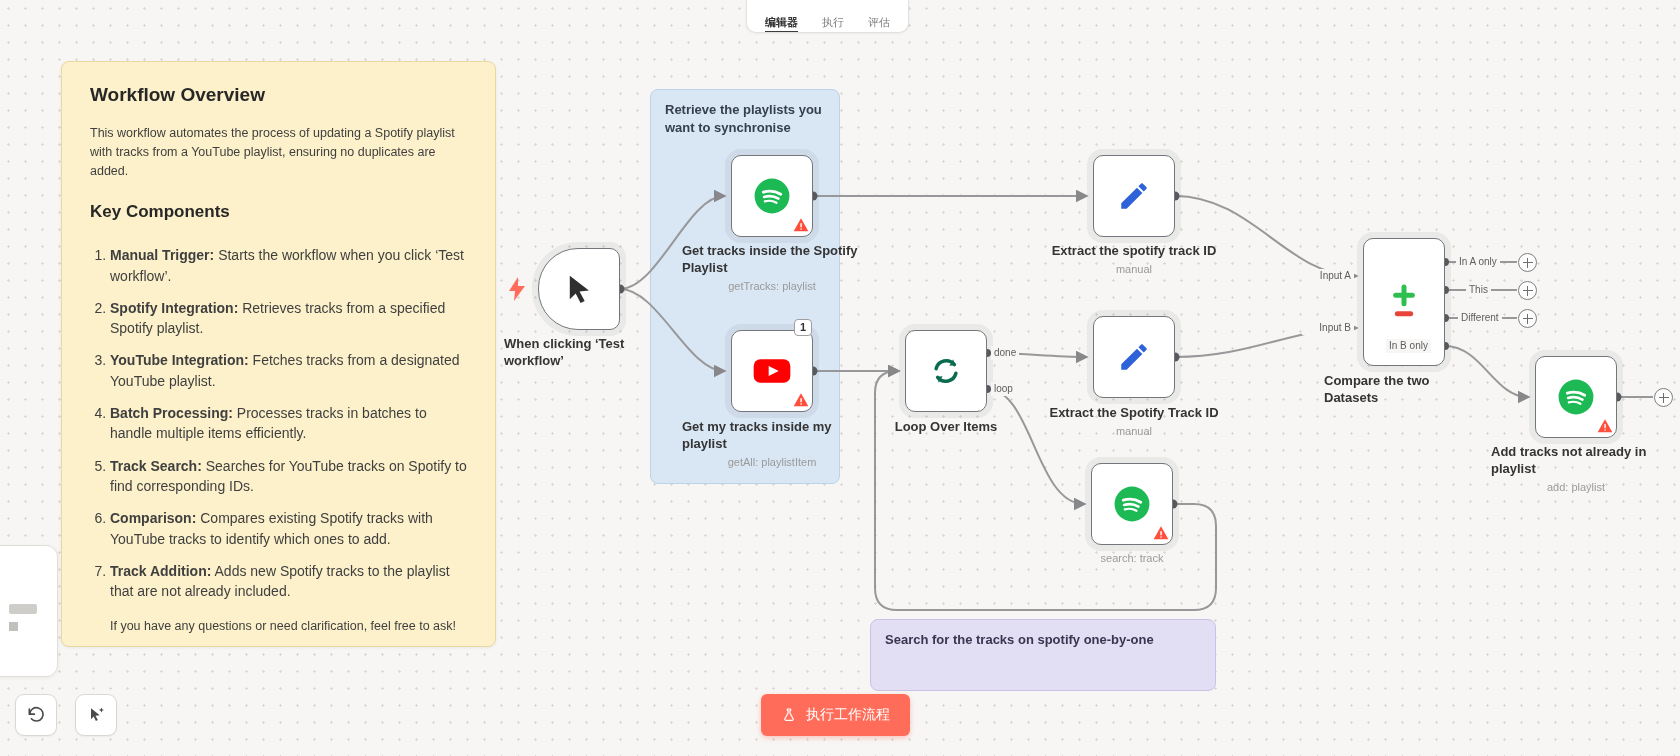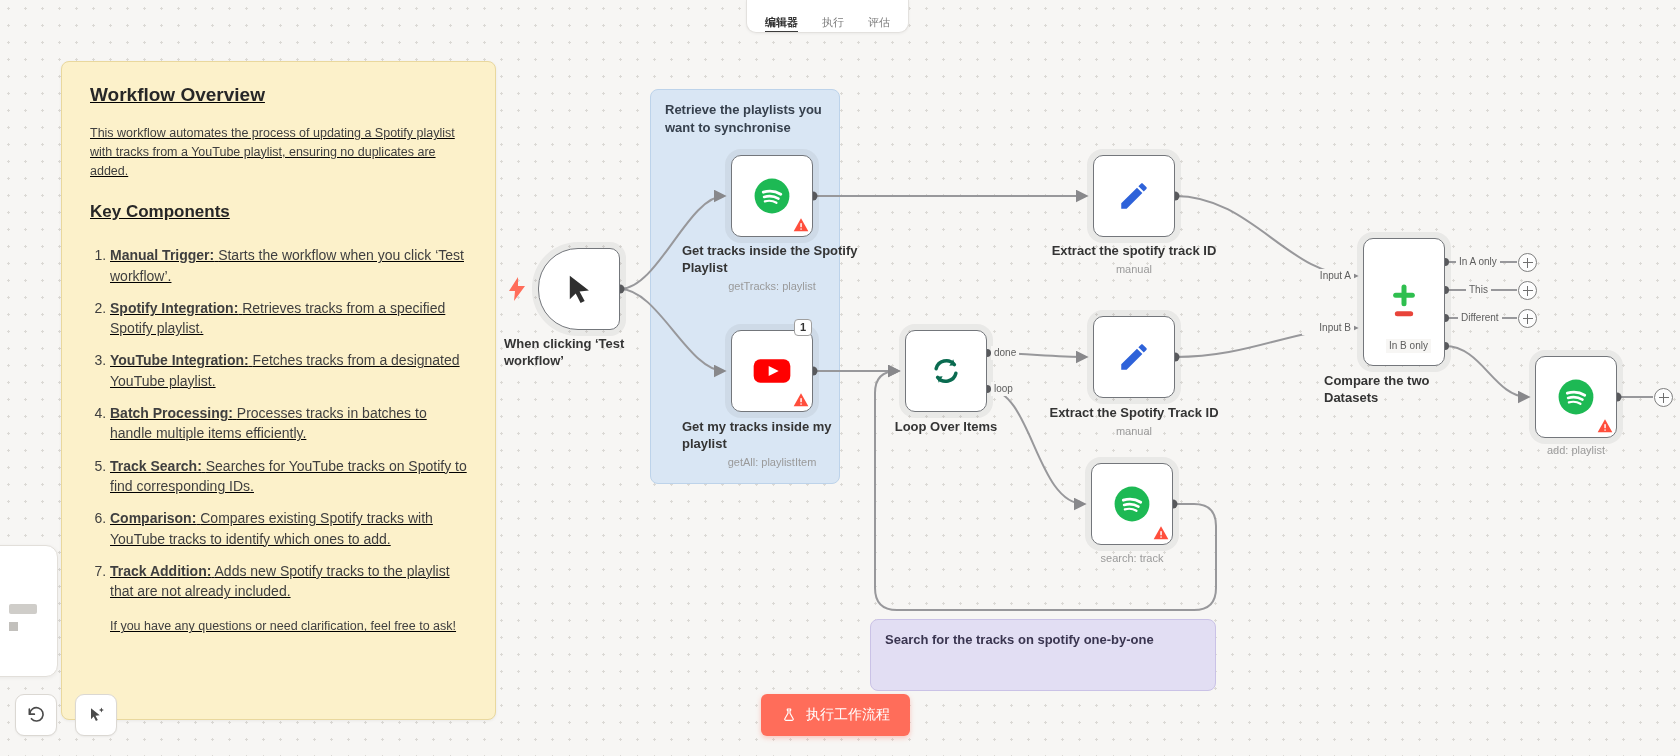--- a/index.html
+++ b/index.html
@@ -107,21 +107,21 @@
     box-shadow:0 1px 4px rgba(0,0,0,.06);
   }
   .side-panel .mini-bar { position:absolute; left:22px; top:58px; width:28px; height:10px; background:#cfcdc9; border-radius:2px; }
   .side-panel .mini-sq  { position:absolute; left:22px; top:76px; width:9px; height:9px; background:#c2c0bc; }
 </style>
 </head>
 <body>
 
 <div class="canvas">
 
-  <div class="sticky yellow" style="left:61px; top:61px; width:435px; height:659px;text-decoration:underline;">
+  <div class="sticky yellow" style="left:61px; top:61px; width:435px; height:586px;">
     <div class="note-inner">
       <div class="note-title">Workflow Overview</div>
       <div class="note-intro">This workflow automates the process of updating a Spotify playlist with tracks from a YouTube playlist, ensuring no duplicates are added.</div>
       <div class="note-h2">Key Components</div>
       <ol class="note-list">
         <li><span class="kc-label">Manual Trigger:</span> <span>Starts the workflow when you click ‘Test workflow’.</span></li>
         <li><span class="kc-label">Spotify Integration:</span> <span>Retrieves tracks from a specified Spotify playlist.</span></li>
         <li><span class="kc-label">YouTube Integration:</span> <span>Fetches tracks from a designated YouTube playlist.</span></li>
         <li><span class="kc-label">Batch Processing:</span> <span>Processes tracks in batches to handle multiple items efficiently.</span></li>
         <li><span class="kc-label">Track Search:</span> <span>Searches for YouTube tracks on Spotify to find corresponding IDs.</span></li>
@@ -305,20 +305,21 @@
       <path d="M7 12.6c3.1-.9 6.5-.5 9.1 1.1" stroke="#fff" stroke-width="1.6" fill="none" stroke-linecap="round"></path>
       <path d="M7.5 15.4c2.5-.7 5.2-.4 7.3.9" stroke="#fff" stroke-width="1.4" fill="none" stroke-linecap="round"></path>
     </svg>
     <svg class="warn" viewBox="0 0 24 24">
       <path d="M12 2 L23 21.5 H1 Z" fill="#ff4e3c"></path>
         <rect x="11" y="9" width="2.2" height="6.5" rx="1" fill="#fff"></rect>
         <rect x="11" y="17" width="2.2" height="2.2" rx="1" fill="#fff"></rect>
     </svg>
   </div>
   <div class="caption" style="left:1491px; top:444px; width:170px;">
+    <div class="t">Add tracks not already in playlist</div>
     <div class="s">add: playlist</div>
   </div>
   <div class="plus-btn" style="left:1654px; top:388px;"></div>
 
   <div class="tabbar">
     <span class="tab active">编辑器</span>
     <span class="tab">执行</span>
     <span class="tab">评估</span>
   </div>
 

